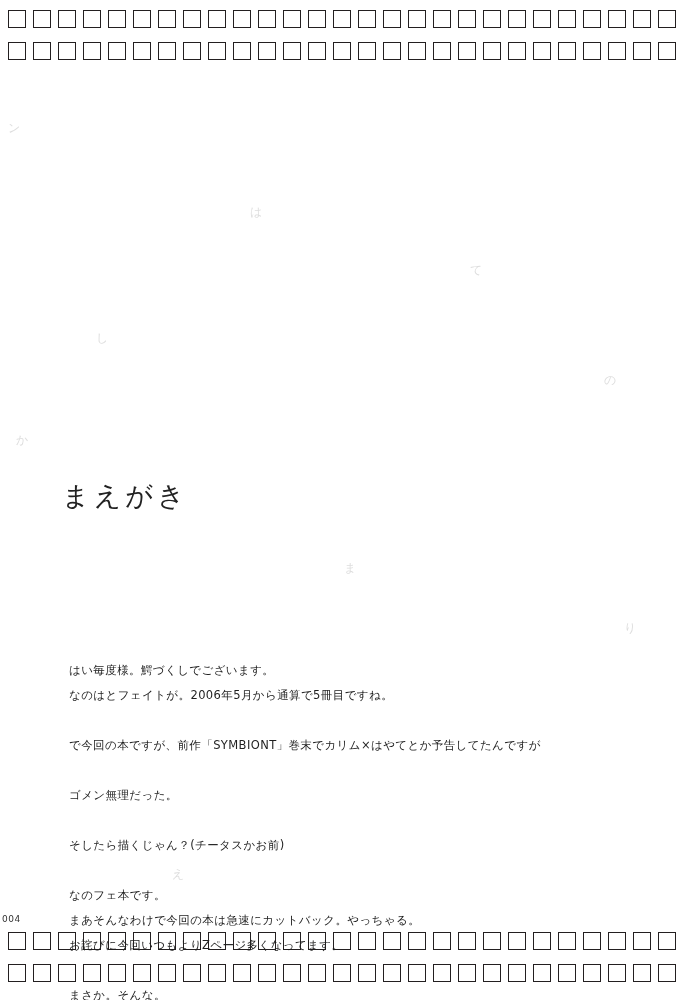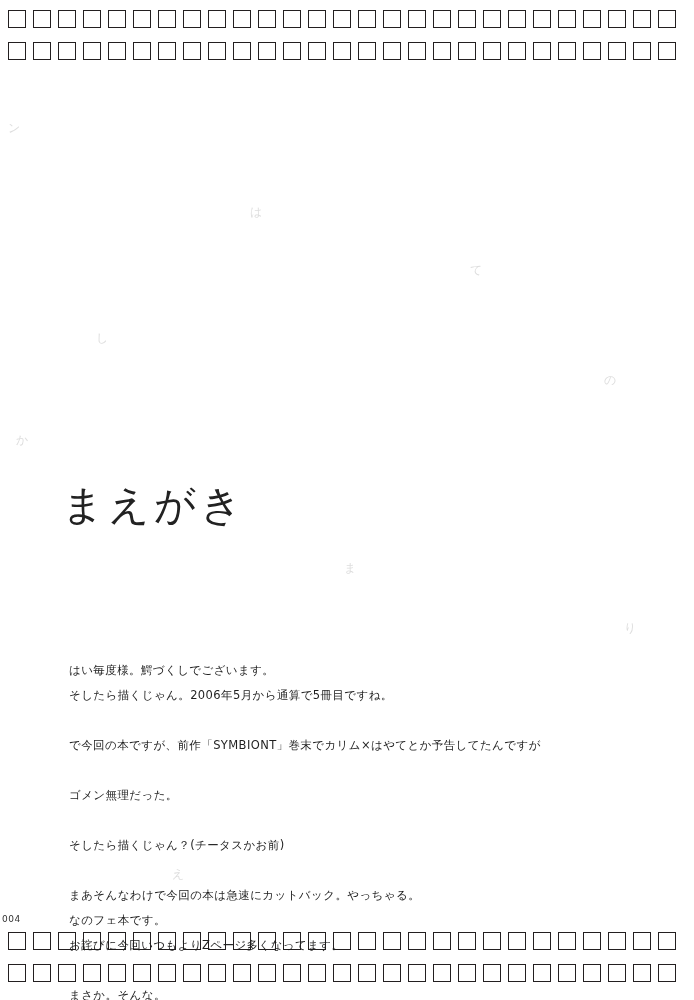--- a/index.html
+++ b/index.html
@@ -46,21 +46,21 @@
     font-size: 12px;
     font-family: "DejaVu Sans", sans-serif;
     user-select: none;
   }
 
   
   .heading {
     position: absolute;
     left: 62px;
     top: 478px;
-    font-size: 41px;
+    font-size: 27px;
     letter-spacing: 4px;
     color: #222;
     font-family: "DejaVu Sans", sans-serif;
     font-weight: 400;
   }
 
   .body-text {
     position: absolute;
     left: 62px;
     top: 654px;
@@ -205,30 +205,30 @@
     <span class="sq"></span>
     <span class="sq"></span>
     <span class="sq"></span>
     <span class="sq"></span>
   </div>
 
 <div class="heading">まえがき</div>
 
 <div class="body-text">
     <p>はい毎度様。鰐づくしでございます。</p>
-    <p>そしたら描くじゃん。2006年5月から通算で5冊目ですね。</p>
+    <p>なのはとフェイトが。2006年5月から通算で5冊目ですね。</p>
     <div class="gap"></div>
     <p>で今回の本ですが、前作「SYMBIONT」巻末でカリム×はやてとか予告してたんですが</p>
     <div class="gap"></div>
     <p>ゴメン無理だった。</p>
     <div class="gap"></div>
     <p>そしたら描くじゃん？(チータスかお前)</p>
     <div class="gap"></div>
+    <p>なのフェ本です。</p>
     <p>まあそんなわけで今回の本は急速にカットバック。やっちゃる。</p>
-    <p>なのフェ本です。</p>
     <p>お詫びに今回いつもよりZページ多くなってます。</p>
     <div class="gap"></div>
     <p>まさか。そんな。</p>
   </div>
 
 <div class="folio">004</div>
 
 <div class="ghost" style="left: 8px; top: 120px;">ン</div>
 <div class="ghost" style="left: 250px; top: 204px;">は</div>
 <div class="ghost" style="left: 470px; top: 262px;">て</div>

